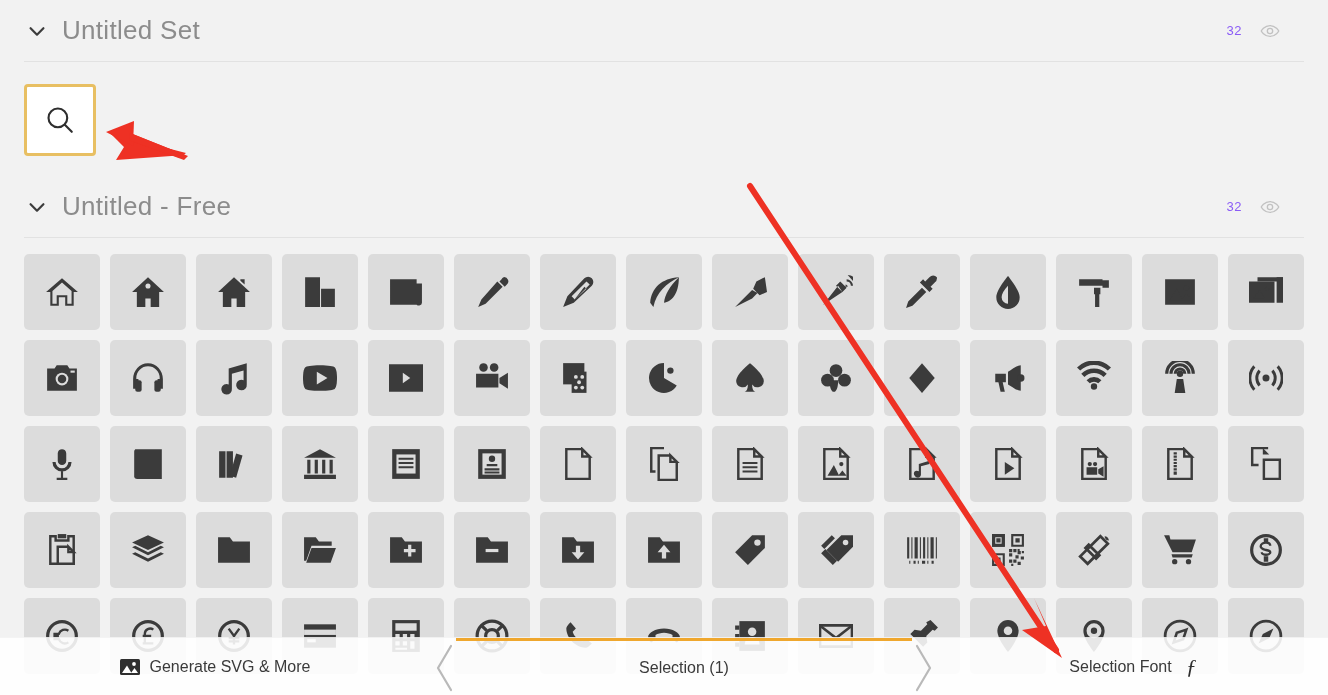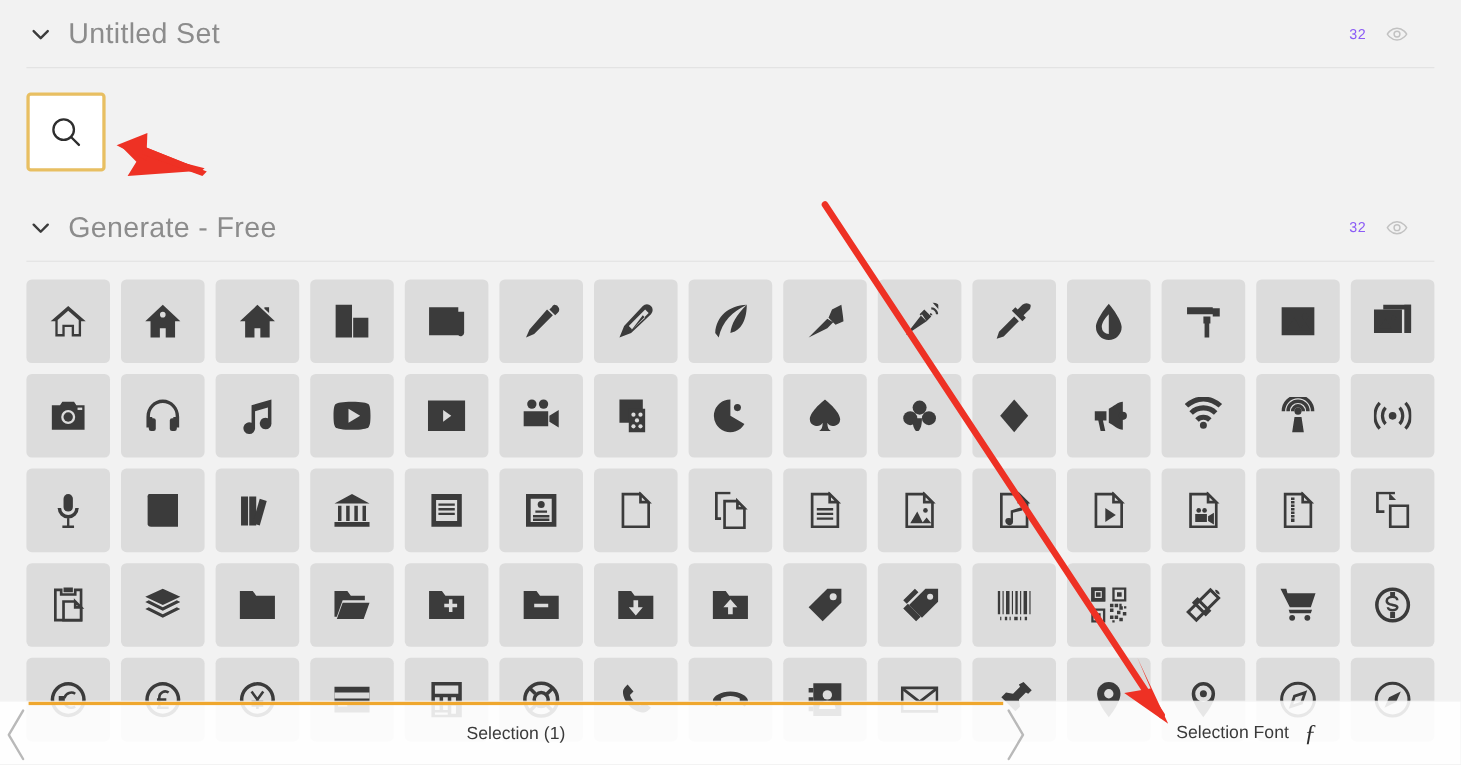--- a/index.html
+++ b/index.html
@@ -172,21 +172,21 @@
     </div>
   </div>
 
   <div class="set-header">
     <div class="set-header-inner">
       <span class="chev">
         <svg width="22" height="22" viewBox="0 0 24 24" fill="none" stroke="currentColor" stroke-width="2.4" stroke-linecap="round" stroke-linejoin="round">
             <polyline points="5 9 12 16 19 9"></polyline>
           </svg>
       </span>
-      <span class="set-title">Generate - Free</span>
+      <span class="set-title">Untitled - Free</span>
       <span class="set-meta">
         <span class="set-count">32</span>
         <span class="eye-icon">
           <svg width="20" height="20" viewBox="0 0 24 24" fill="none" stroke="currentColor" stroke-width="1.6">
               <path d="M1.5 12S5 5.5 12 5.5 22.5 12 22.5 12 19 18.5 12 18.5 1.5 12 1.5 12z"></path>
               <circle cx="12" cy="12" r="3.2"></circle>
             </svg>
         </span>
       </span>
     </div>
@@ -800,20 +800,31 @@
               <circle cx="16" cy="16" r="14" fill="none" stroke="currentColor" stroke-width="2.6"></circle>
               <path d="M23 9 L13 14 L9 23 L19 18Z"></path>
             </svg>
           </span>
         </div>
       </div>
   </div>
 
   <div class="bottom-bar">
 
+    <div class="bar-seg bar-left">
+      <span class="bar-icon">
+        <svg width="20" height="16" viewBox="0 0 20 16" fill="currentColor">
+            <rect x="0" y="0" width="20" height="16" rx="1.5"></rect>
+            <circle cx="14" cy="5" r="1.9" fill="#fff"></circle>
+            <path d="M2 14 L7 6.5 L11.5 14 Z" fill="#fff"></path>
+            <path d="M11 14 L14.5 9 L18 14 Z" fill="#fff"></path>
+          </svg>
+      </span>
+      <span>Generate SVG &amp; More</span>
+    </div>
 
     <div class="bar-seg bar-mid">
       <div class="bar-mid-inner">
         <span class="chevron-left">
           <svg width="26" height="52" viewBox="0 0 26 52" fill="none" stroke="currentColor" stroke-width="2.2" stroke-linecap="round" stroke-linejoin="round">
               <polyline points="19 4 6 26 19 48"></polyline>
             </svg>
         </span>
         <span>Selection (1)</span>
         <span class="chevron-right">

